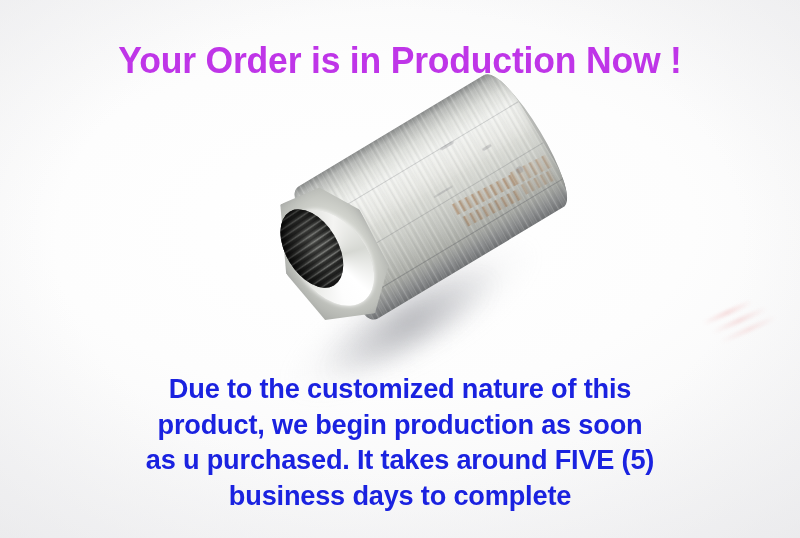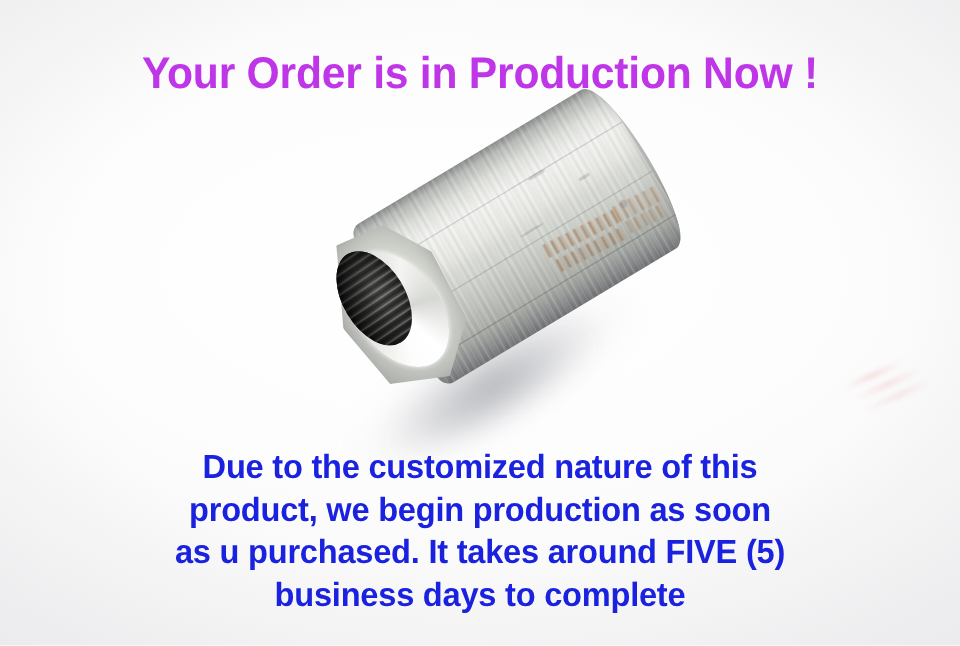--- a/index.html
+++ b/index.html
@@ -10,21 +10,21 @@
   }
   body {
     font-family: "Liberation Sans", sans-serif;
   }
 
   .canvas {
     position: relative;
     width: 800px;
     height: 538px;
     overflow: hidden;
-    background: #fef9c3;
+    background: #86efac;
   }
 
   
   .backdrop {
     position: absolute;
     inset: 0;
     background:
       radial-gradient(ellipse 90% 70% at 46% 42%, #ffffff 0%, #fdfdfd 45%, #f4f4f5 100%),
       linear-gradient(160deg, #f1f1f2 0%, #fafafa 22%, #ffffff 55%, #f6f6f7 100%);
   }

